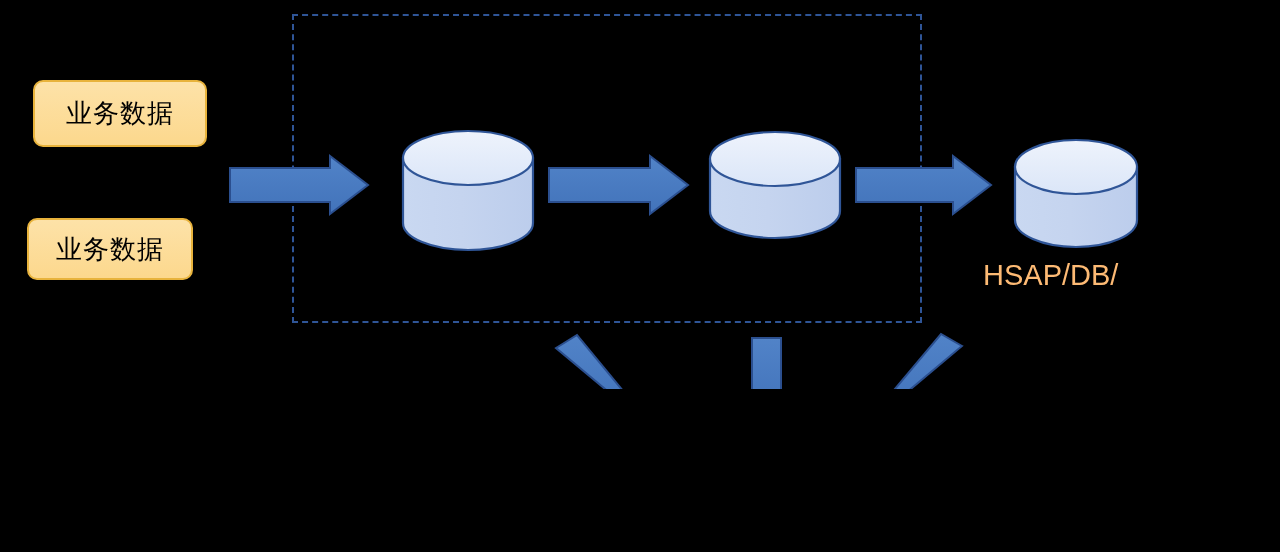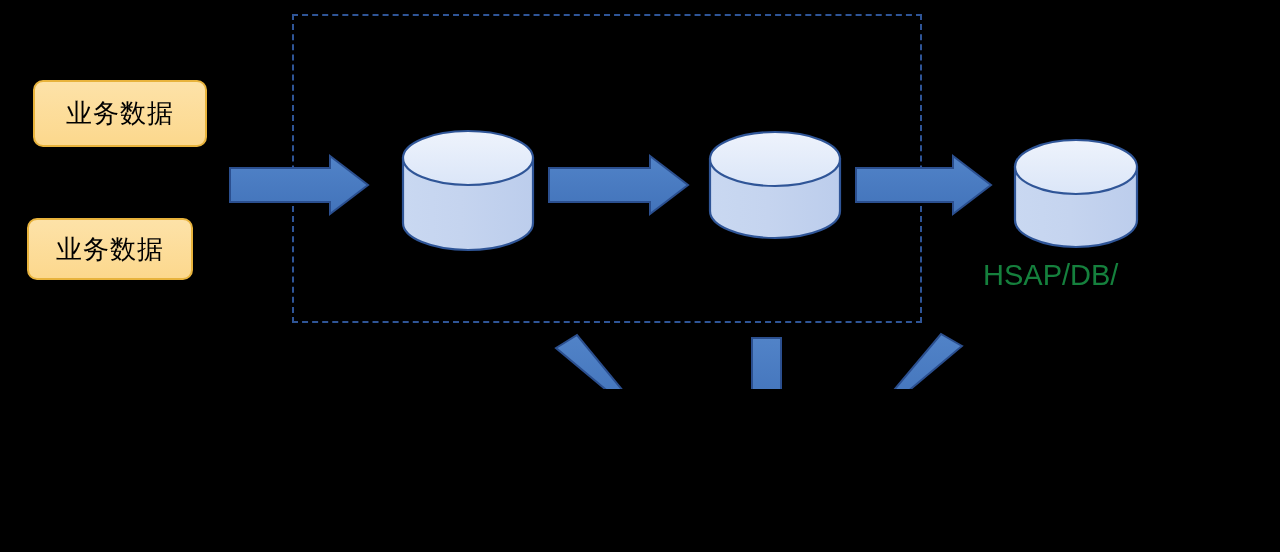--- a/index.html
+++ b/index.html
@@ -55,21 +55,21 @@
     border: 2px dashed #2f5597;
     background: transparent;
   }
 
   
   #hsap-label {
     position: absolute;
     left: 983px;
     top: 259px;
     font-size: 29px;
-    color: #15803d;
+    color: #fdba74;
     white-space: nowrap;
     font-family: "Liberation Sans", "DejaVu Sans", sans-serif;
   }
 </style>
 </head>
 <body>
 
 <div id="canvas">
 
   <div id="dashed-boundary"></div>

